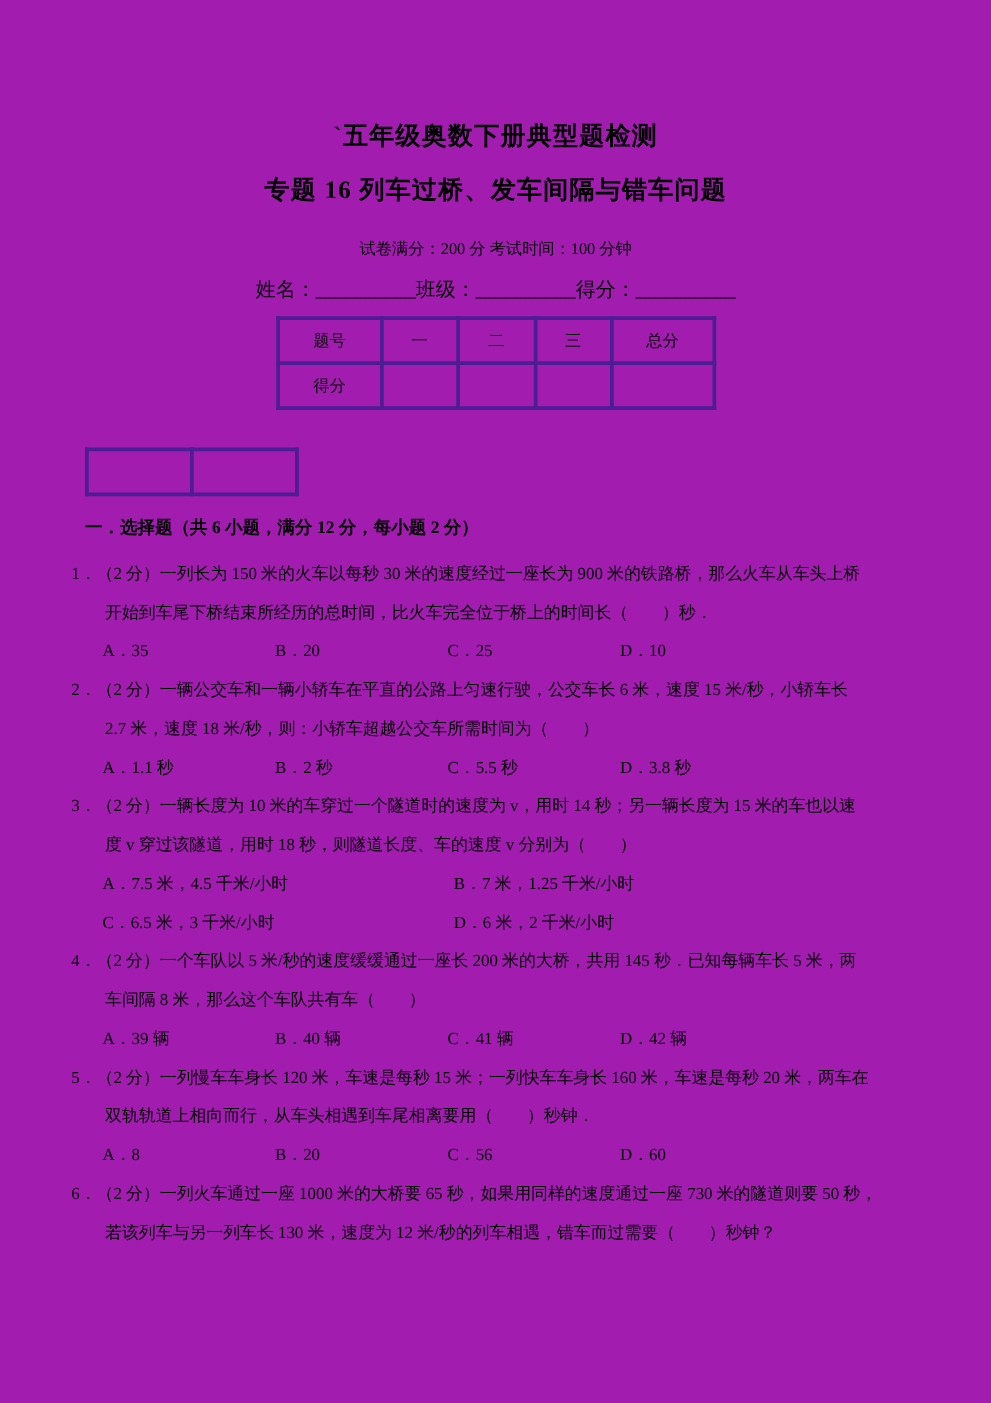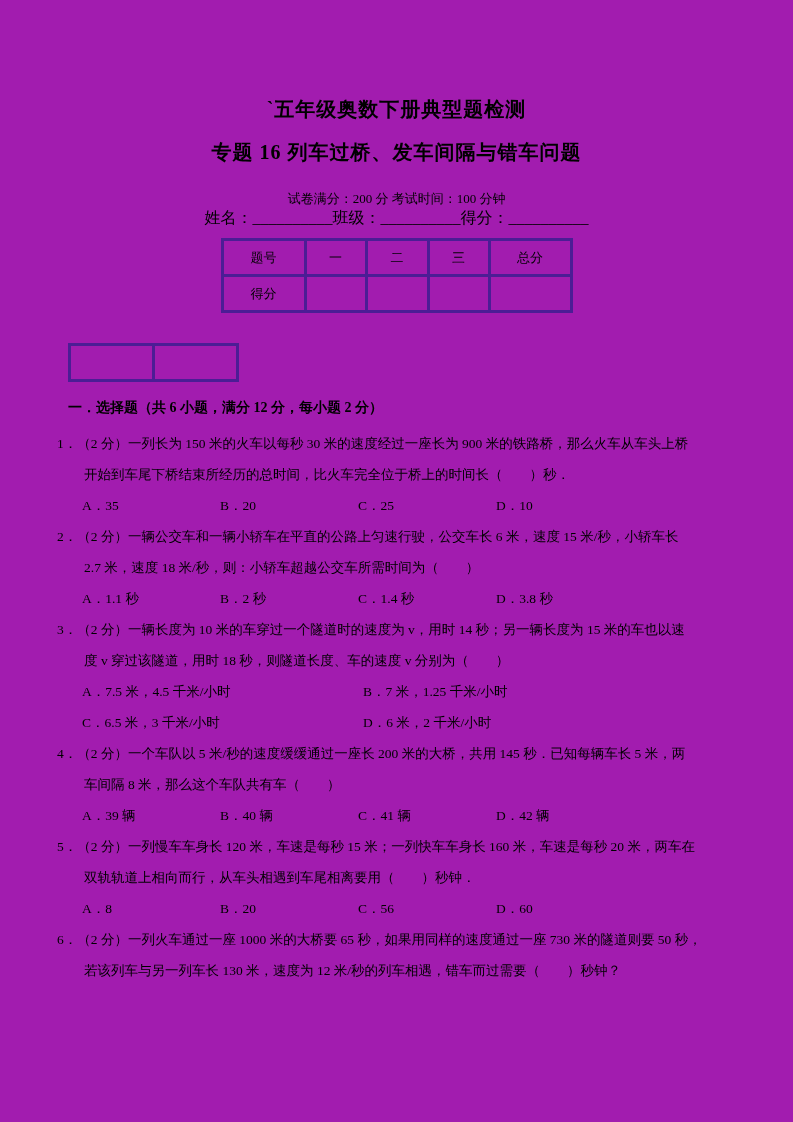--- a/index.html
+++ b/index.html
@@ -33,20 +33,21 @@
     line-height: 26px;
     letter-spacing: 1px;
   }
   .exam-info {
     margin-top: 25px;
     text-align: center;
     font-size: 13px;
     line-height: 17px;
   }
   .name-line {
+    margin-top: 15px;
     text-align: center;
     font-size: 16px;
     line-height: 21px;
   }
   table {
     border-collapse: collapse;
     table-layout: fixed;
   }
   td {
     border: 3px solid #4c1d95;
@@ -150,21 +151,21 @@
       <div class="q-line q-cont">开始到车尾下桥结束所经历的总时间，比火车完全位于桥上的时间长（　　）秒．</div>
       <div class="q-options">
         <span class="opt">A．35</span><span class="opt">B．20</span><span class="opt">C．25</span><span class="opt">D．10</span>
       </div>
     </div>
 
     <div class="question">
       <div class="q-line">2．（2 分）一辆公交车和一辆小轿车在平直的公路上匀速行驶，公交车长 6 米，速度 15 米/秒，小轿车长</div>
       <div class="q-line q-cont">2.7 米，速度 18 米/秒，则：小轿车超越公交车所需时间为（　　）</div>
       <div class="q-options">
-        <span class="opt">A．1.1 秒</span><span class="opt">B．2 秒</span><span class="opt">C．1.4 秒</span><span class="opt">D．3.8 秒</span>
+        <span class="opt">A．1.1 秒</span><span class="opt">B．2 秒</span><span class="opt">C．5.5 秒</span><span class="opt">D．3.8 秒</span>
       </div>
     </div>
 
     <div class="question">
       <div class="q-line">3．（2 分）一辆长度为 10 米的车穿过一个隧道时的速度为 v，用时 14 秒；另一辆长度为 15 米的车也以速</div>
       <div class="q-line q-cont">度 v 穿过该隧道，用时 18 秒，则隧道长度、车的速度 v 分别为（　　）</div>
       <div class="q-options">
         <span class="opt-wide">A．7.5 米，4.5 千米/小时</span><span class="opt-wide">B．7 米，1.25 千米/小时</span>
       </div>
       <div class="q-options">

